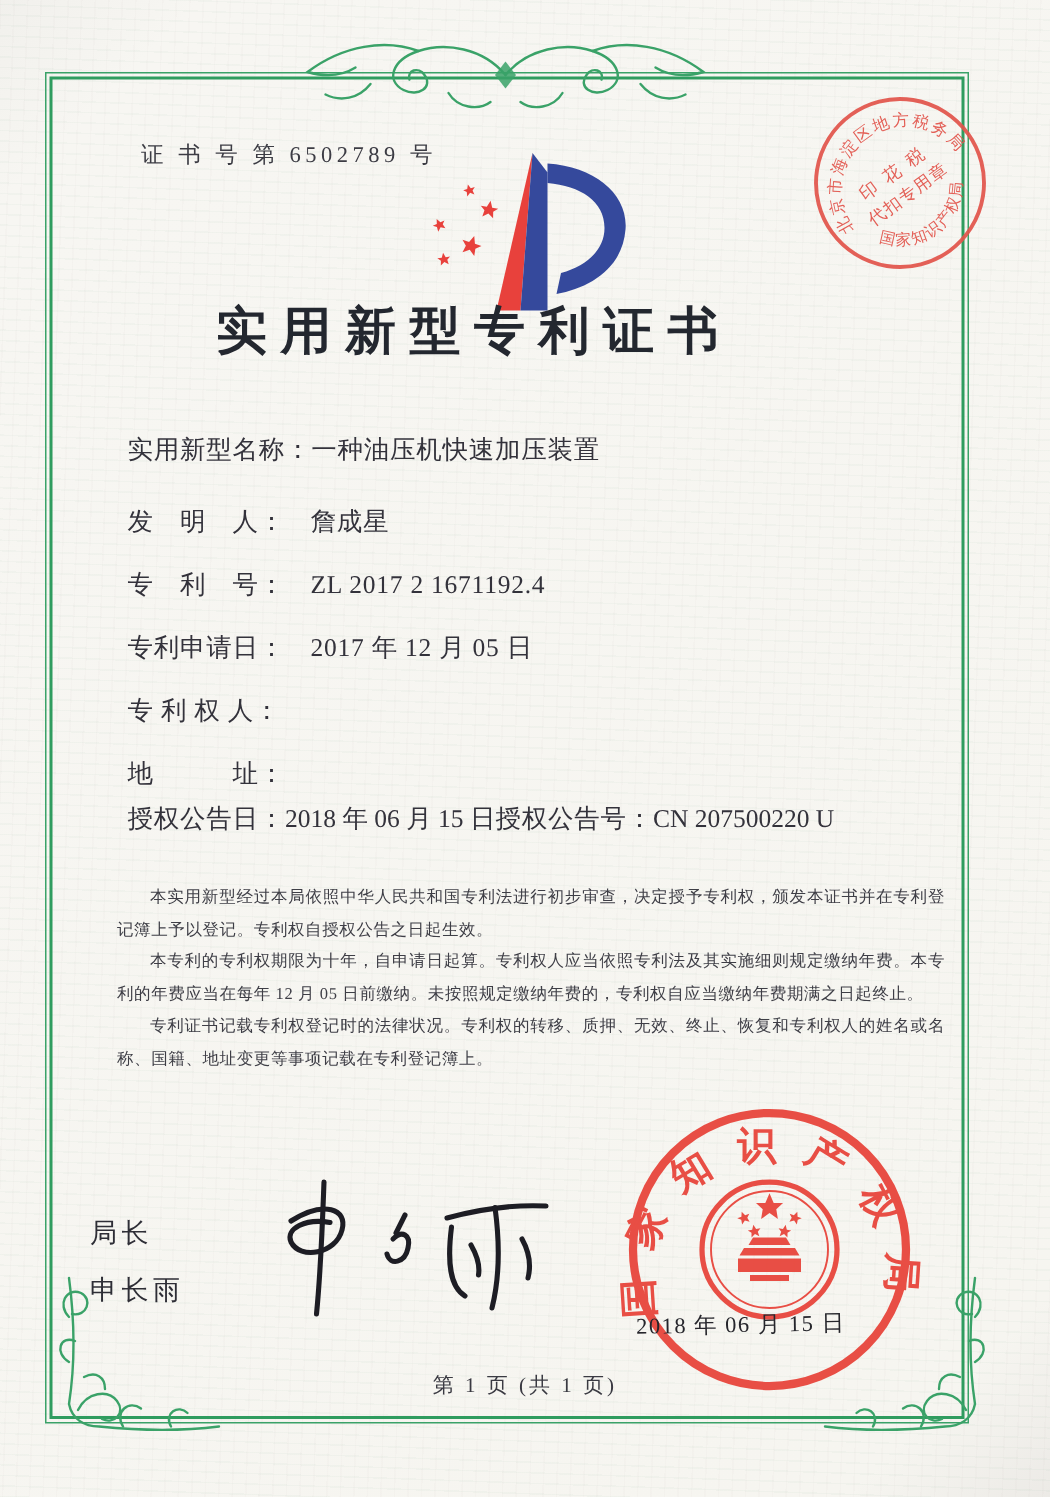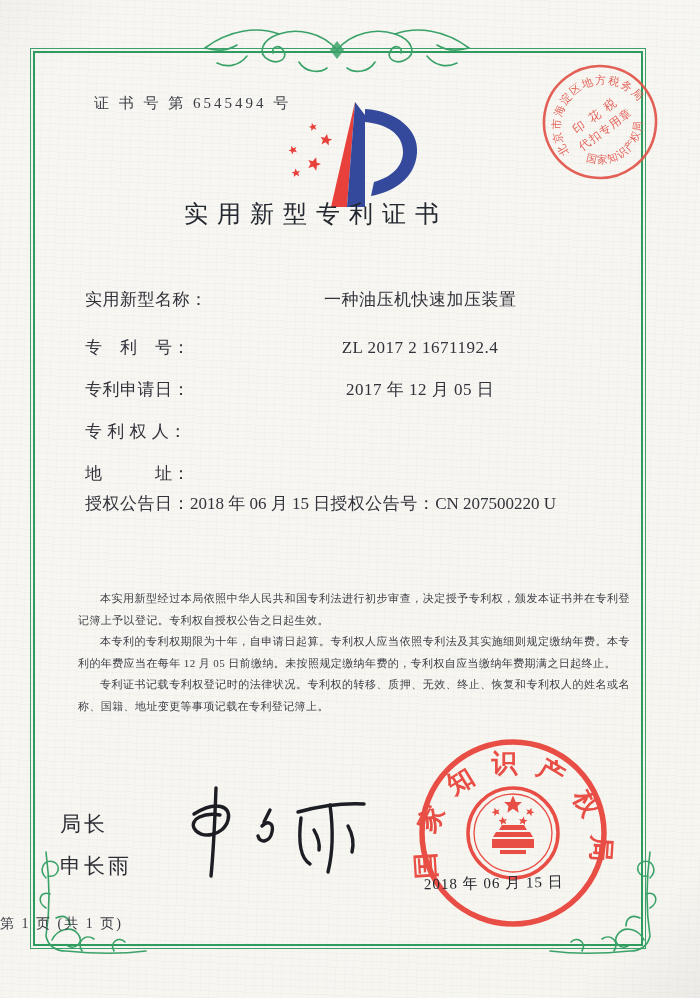--- a/index.html
+++ b/index.html
@@ -8,37 +8,37 @@
     font-family:"Liberation Serif","DejaVu Serif",serif;color:#34343c;}
   
   #stage::before{content:'';position:absolute;inset:0;pointer-events:none;
     background:
       repeating-linear-gradient(2deg, rgba(120,170,140,0.05) 0 1px, transparent 1px 7px),
       repeating-linear-gradient(92deg, rgba(170,150,150,0.035) 0 1px, transparent 1px 9px);}
   .frame{position:absolute;left:30px;top:48px;width:614px;height:899px;border:1px solid #3aa268;}
   .frame::before{content:'';position:absolute;inset:2px;border:2px solid #2f9c5f;}
   .certno{position:absolute;left:94px;top:94px;font-size:15px;letter-spacing:3px;color:#3c3c44;}
   .title{position:absolute;left:0;top:198px;width:632px;text-align:center;
-    font-size:24px;font-weight:normal;letter-spacing:9px;color:#23272f;}
+    font-size:34px;font-weight:bold;letter-spacing:9px;color:#23272f;}
   .fields{position:absolute;left:85px;top:288px;width:548px;font-size:17px;line-height:23px;color:#33323b;}
   .frow{display:flex;margin-bottom:19px;}
   .frow .lab{flex:0 0 122px;letter-spacing:0.5px;white-space:nowrap;}
-  .frow .val{flex:1;letter-spacing:0.5px;text-align:center;}
+  .frow .val{flex:1;letter-spacing:0.5px;}
   .frow.r0{margin-bottom:25px;}
   .frow.r1,.frow.r2,.frow.r3,.frow.r4{margin-bottom:19px;}
   .frow.r5{margin-bottom:7px;gap:23px;}
   .frow.last{}
   .frow.last .cell{display:flex;}
   .frow.last .cell .lab{flex:0 0 auto;}
   .paras{position:absolute;left:78px;top:588px;width:552px;font-size:11px;line-height:21.5px;
     color:#3e3e46;text-align:justify;}
   .paras p{margin:0;text-indent:2em;letter-spacing:0.4px;}
-  .sig-block{position:absolute;left:60px;top:810px;font-size:21px;letter-spacing:3px;color:#2e2e36;}
+  .sig-block{position:absolute;left:60px;top:810px;font-size:18px;letter-spacing:3px;color:#2e2e36;}
   .sig-block .line2{margin-top:14px;}
-  .footer{position:absolute;left:0;top:915px;width:700px;font-size:14px;
+  .footer{position:absolute;left:0;top:915px;width:700px;text-align:center;font-size:14px;
     letter-spacing:2px;color:#3a3a42;}
   svg{position:absolute;overflow:visible;}
   #logo{left:283px;top:97px;}
   #taxstamp{left:524px;top:46px;opacity:0.92;}
   #sealstamp{left:413px;top:733px;opacity:0.95;}
   #signature{left:158px;top:782px;}
   #orn-top{left:187px;top:20px;}
   #orn-bl{left:36px;top:852px;}
   #orn-br{left:548px;top:852px;transform:scaleX(-1);}
   .sealdate{position:absolute;left:424px;top:874px;font-size:15px;letter-spacing:1px;
@@ -81,21 +81,21 @@
       <path d="M10,0 C14,30 14,58 10,84 C12,94 20,99 30,99 C60,102 86,102 110,99"></path>
       <path d="M10,26 C2,18 8,6 18,10 C26,14 22,26 12,24"></path>
       <path d="M10,56 C0,50 4,38 14,42"></path>
       <path d="M16,88 C22,76 36,74 42,82 C48,90 40,98 32,94"></path>
       <path d="M46,99 C40,89 50,81 58,87"></path>
       <path d="M78,99 C73,90 83,84 89,90"></path>
       <path d="M20,66 C28,62 34,66 34,74"></path>
     </g>
   </svg>
 
-  <div class="certno">证 书 号 第 6545494 号</div>
+  <div class="certno">证 书 号 第 6502789 号</div>
 
   <svg id="logo" width="140" height="116" viewBox="0 0 140 116">
     <defs>
       <path id="star" d="M0,-10 L2.94,-3.09 L9.51,-3.09 L4.76,1.18 L5.88,8.09 L0,3.82 L-5.88,8.09 L-4.76,1.18 L-9.51,-3.09 L-2.94,-3.09 Z"></path>
     </defs>
     <path d="M72,5 L64,110 L48,110 Z" fill="#e8413c"></path>
     <path d="M72,5 L82,18 L82,110 L64,110 Z" fill="#35499c"></path>
     <path d="M82,12 C114,14 136,33 134,56 C132,82 110,95 88,99 L91,85 C109,80 120,69 120,55 C120,37 104,27 82,25 Z" fill="#35499c"></path>
     <g fill="#e8413c">
       <use href="#star" transform="translate(30,30) scale(0.42) rotate(-15)"></use>
@@ -121,20 +121,24 @@
       <text x="76" y="89" font-size="11.5" letter-spacing="1" text-anchor="middle" fill="#e2544b">代扣专用章</text>
     </g>
   </svg>
 
   <div class="title">实用新型专利证书</div>
 
   <div class="fields">
     <div class="frow r0">
       <span class="lab">实用新型名称：</span>
       <span class="val">一种油压机快速加压装置</span>
+    </div>
+    <div class="frow r1">
+      <span class="lab">发　明　人：</span>
+      <span class="val">詹成星</span>
     </div>
     <div class="frow r2">
       <span class="lab">专　利　号：</span>
       <span class="val">ZL 2017 2 1671192.4</span>
     </div>
     <div class="frow r3">
       <span class="lab">专利申请日：</span>
       <span class="val">2017 年 12 月 05 日</span>
     </div>
     <div class="frow r4">

